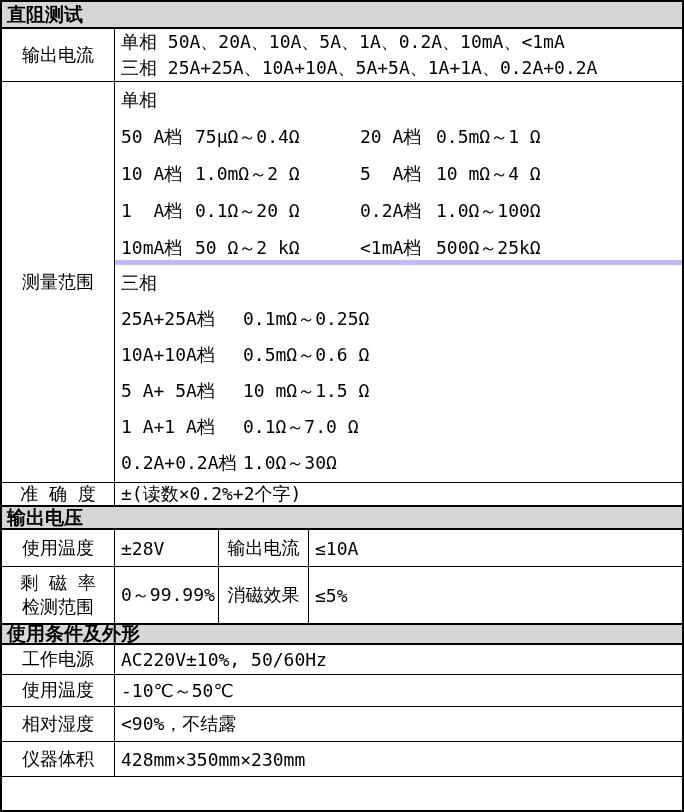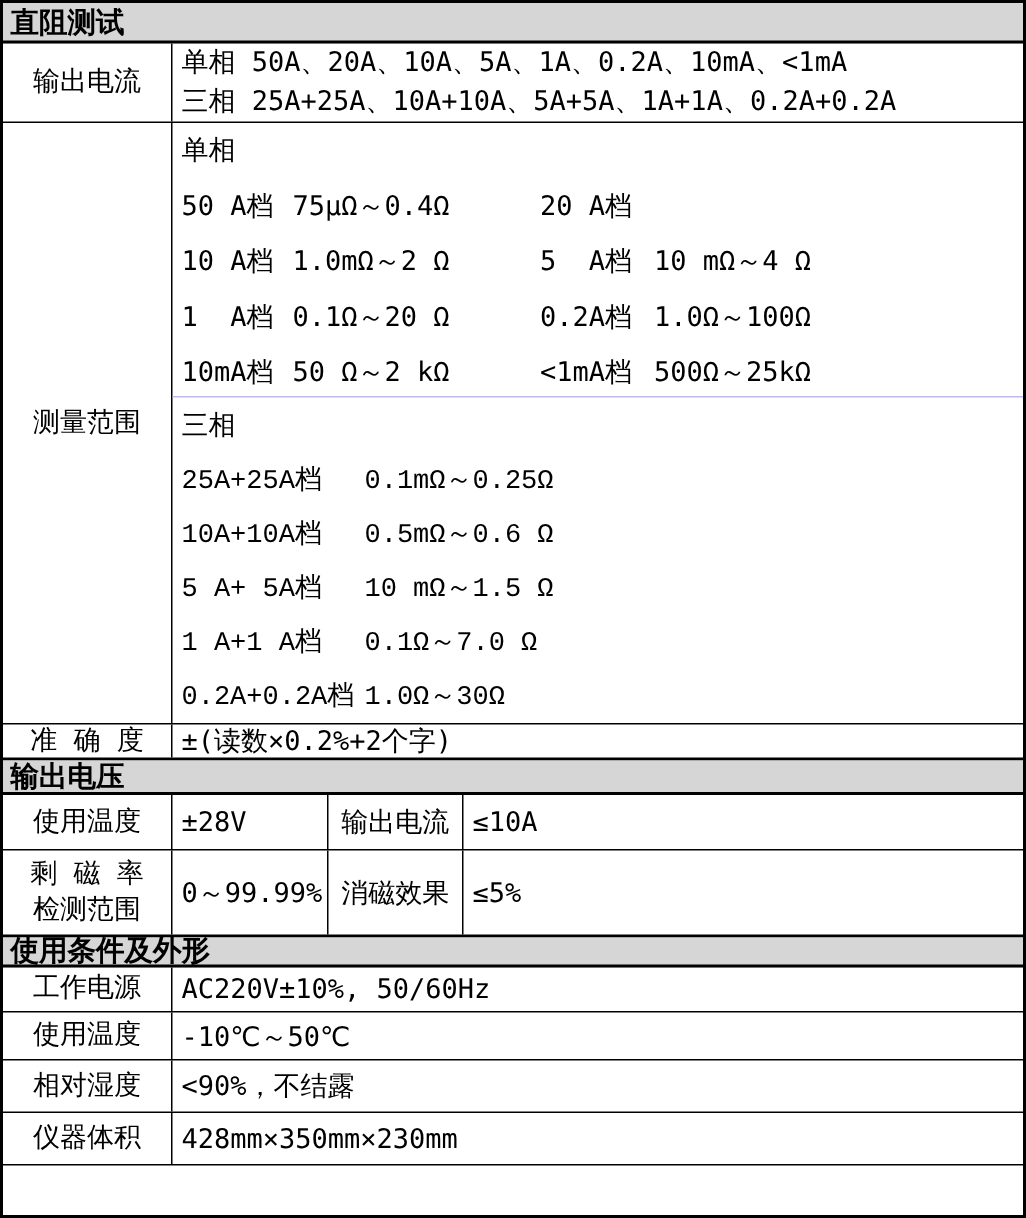--- a/index.html
+++ b/index.html
@@ -40,22 +40,22 @@
     width: 90px; flex-shrink: 0;
     border-right: 1px solid #000;
     justify-content: center; text-align: center;
   }
   .val-lines { flex: 1; padding-left: 6px; display: flex; flex-direction: column; justify-content: space-between; }
   .val-lines div { white-space: pre; line-height: 26px; }
 
   
   .range-area { flex: 1; display: flex; flex-direction: column; }
   .phase-block { padding: 0 0 0 6px; }
-  .sp-block { height: 183px; border-bottom: 1px solid #c4b5fd; }
-  .tp-block { flex: 1; font-family: Liberation Mono, monospace; }
+  .sp-block { height: 183px; border-bottom: 5px solid #c4b5fd; }
+  .tp-block { flex: 1; }
   .phase-title { height: 36px; display: flex; align-items: center; white-space: pre; }
   .sp-row { height: 37px; display: flex; align-items: center; }
   .sp-c1 { width: 74px; white-space: pre; }
   .sp-v1 { width: 165px; white-space: pre; }
   .sp-c2 { width: 76px; white-space: pre; }
   .sp-v2 { white-space: pre; }
   .tp-row { height: 36px; display: flex; align-items: center; }
   .tp-c { width: 122px; white-space: pre; }
   .tp-v { white-space: pre; }
 </style>
@@ -79,20 +79,21 @@
   <div class="row" style="height:401px">
     <div class="cell lbl">测量范围</div>
     <div class="range-area">
 
       <div class="sp-block phase-block">
         <div class="phase-title">单相</div>
         <div class="sp-row">
           <span class="sp-c1">50 A档</span>
           <span class="sp-v1">75μΩ～0.4Ω</span>
           <span class="sp-c2">20 A档</span>
+          <span class="sp-v2">0.5mΩ～1 Ω</span>
         </div>
         <div class="sp-row">
           <span class="sp-c1">10 A档</span>
           <span class="sp-v1">1.0mΩ～2 Ω</span>
           <span class="sp-c2">5  A档</span>
           <span class="sp-v2">10 mΩ～4 Ω</span>
         </div>
         <div class="sp-row">
           <span class="sp-c1">1  A档</span>
           <span class="sp-v1">0.1Ω～20 Ω</span>

